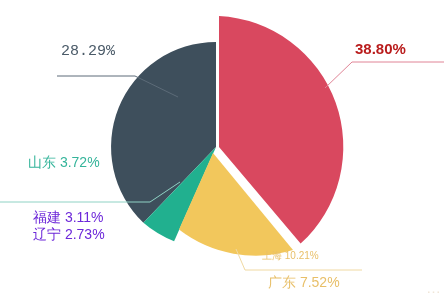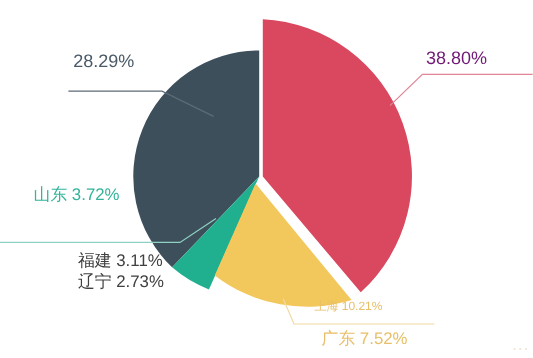--- a/index.html
+++ b/index.html
@@ -30,56 +30,57 @@
     line-height: 1.18;
   }
   .lbl-line {
     display: block;
     white-space: nowrap;
   }
   
   #label-zhejiang {
     left: 355px;
     top: 40px;
-    color: #701a75;
+    color: #b91c1c;
     font-size: 15px;
+    font-weight: bold;
   }
   #label-zhejiang .pct {
     font-size: 15px;
     letter-spacing: 0px;
   }
   #label-zhejiang .name {
     font-size: 15px;
     padding-left: 4px;
   }
   
   #label-others {
     left: 61px;
     top: 43px;
     color: #4a5a68;
     font-size: 15px;
     text-align: right;
+    font-family: Liberation Mono, monospace;
   }
   #label-others .name {
     padding-left: 8px;
   }
   
   #label-teal-top {
     left: 28px;
     top: 154px;
     color: #34b49a;
     font-size: 14px;
   }
   
   #label-teal-bottom {
     left: 33px;
     top: 209px;
-    color: #404040;
+    color: #6d28d9;
     font-size: 14px;
-    margin-left: 32px;
   }
   
   #label-gold-top {
     left: 262px;
     top: 250px;
     color: #e8bf68;
     font-size: 10px;
   }
   #label-gold-bottom {
     left: 268px;

